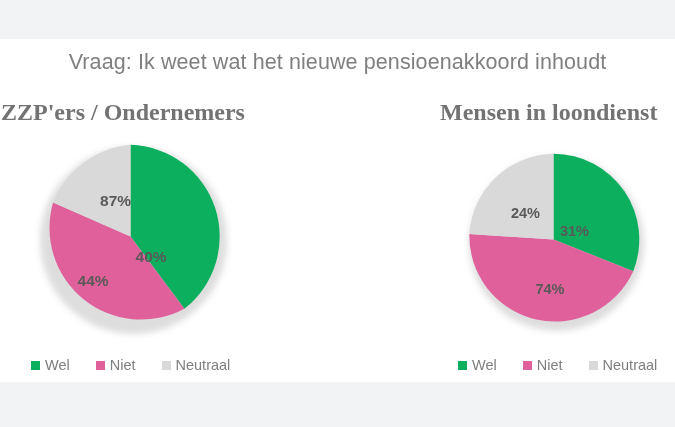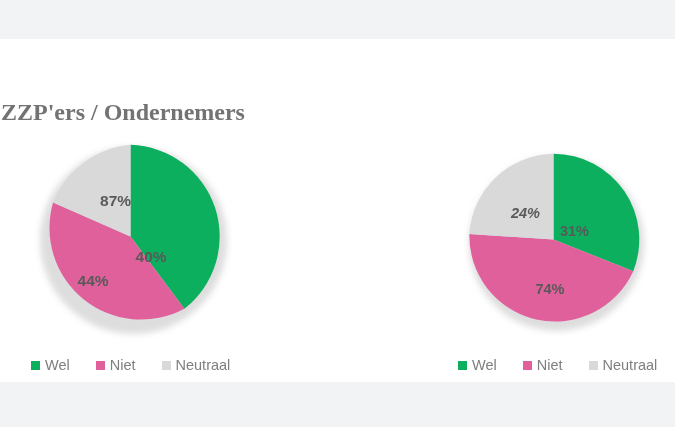--- a/index.html
+++ b/index.html
@@ -120,23 +120,25 @@
   .legend-label { line-height: 1; }
 </style>
 </head>
 <body>
 
 <div class="slide">
 
   <div class="band band-top"></div>
   <div class="band band-bottom"></div>
 
+  <div class="main-title">Vraag: Ik weet wat het nieuwe pensioenakkoord inhoudt</div>
 
   <div class="sub-title sub-title-left">ZZP'ers / Ondernemers</div>
 
+  <div class="sub-title sub-title-right">Mensen in loondienst</div>
 
   <div class="panel panel-left">
     <div class="pie-wrap pie-wrap-left">
       <div class="pie-shadow"></div>
       <div class="pie">
         <svg viewBox="0 0 200 200" aria-hidden="true">
 
           <path d="M100,100 L100,2 A98,98 0 0,1 157.60,177.28 Z" fill="#0caf5e"></path>
 
           <path d="M100,100 L157.60,177.28 A98,98 0 0,1 17.19,63.72 Z" fill="#e0609b"></path>
@@ -158,21 +160,21 @@
 
           <path d="M100,100 L100,2 A98,98 0 0,1 191.10,136.18 Z" fill="#0caf5e"></path>
 
           <path d="M100,100 L191.10,136.18 A98,98 0 0,1 3.85,93.85 Z" fill="#e0609b"></path>
 
           <path d="M100,100 L3.85,93.85 A98,98 0 0,1 100,2 Z" fill="#d9d9d9"></path>
         </svg>
       </div>
       <div class="slice-label right-pie" style="left:62%; top:45%;">31%</div>
       <div class="slice-label right-pie" style="left:48%; top:78%;">74%</div>
-      <div class="slice-label right-pie" style="left:34%; top:35%;font-style:italic;">24%</div>
+      <div class="slice-label right-pie" style="left:34%; top:35%;">24%</div>
     </div>
   </div>
 
   <div class="legend legend-left">
     <div class="legend-item">
       <span class="swatch" style="background:#0caf5e"></span>
       <span class="legend-label">Wel</span>
     </div>
     <div class="legend-item">
       <span class="swatch" style="background:#e0609b"></span>

